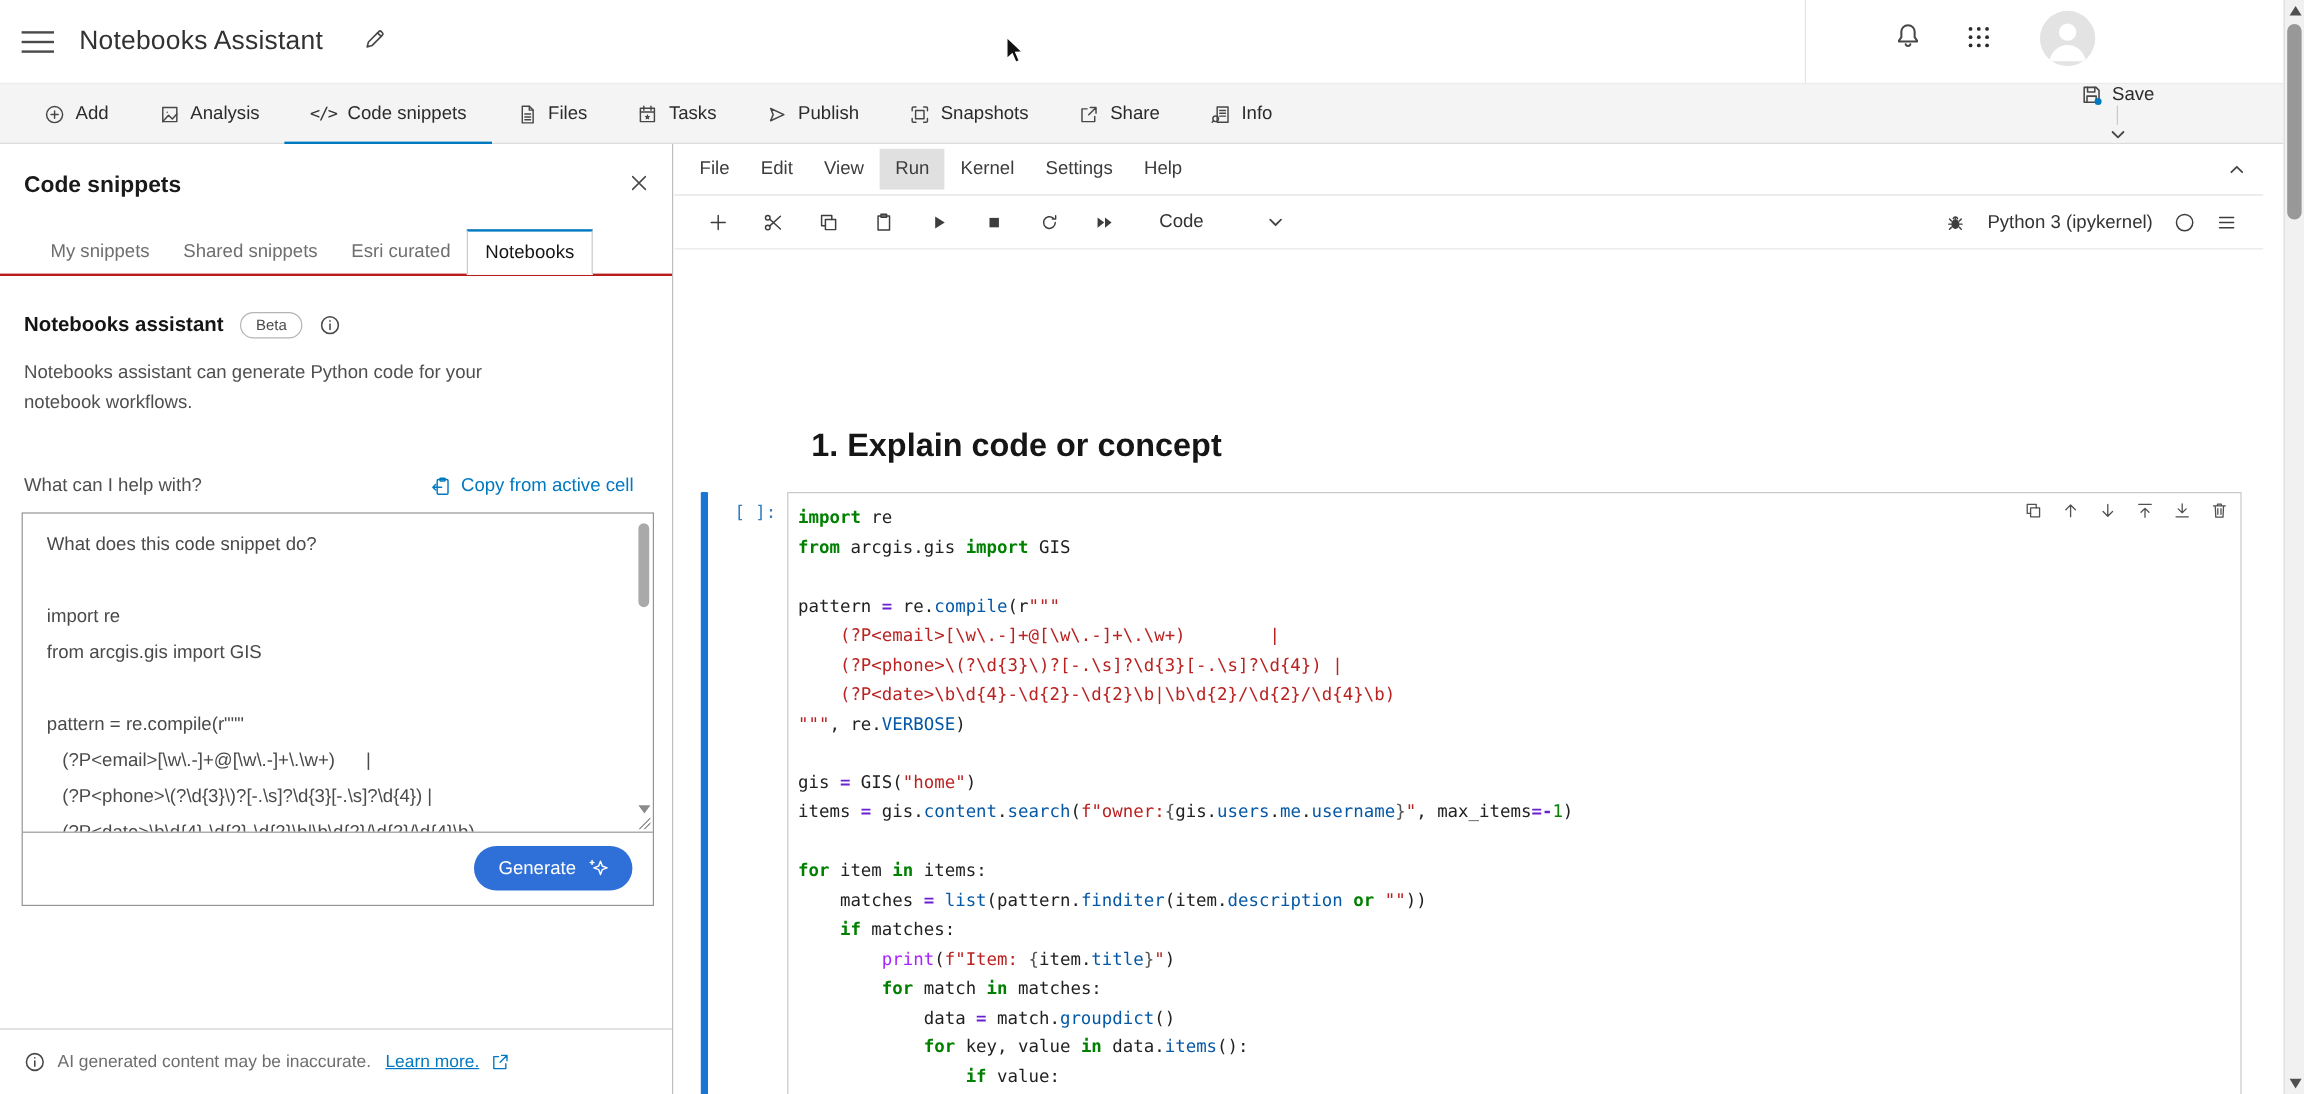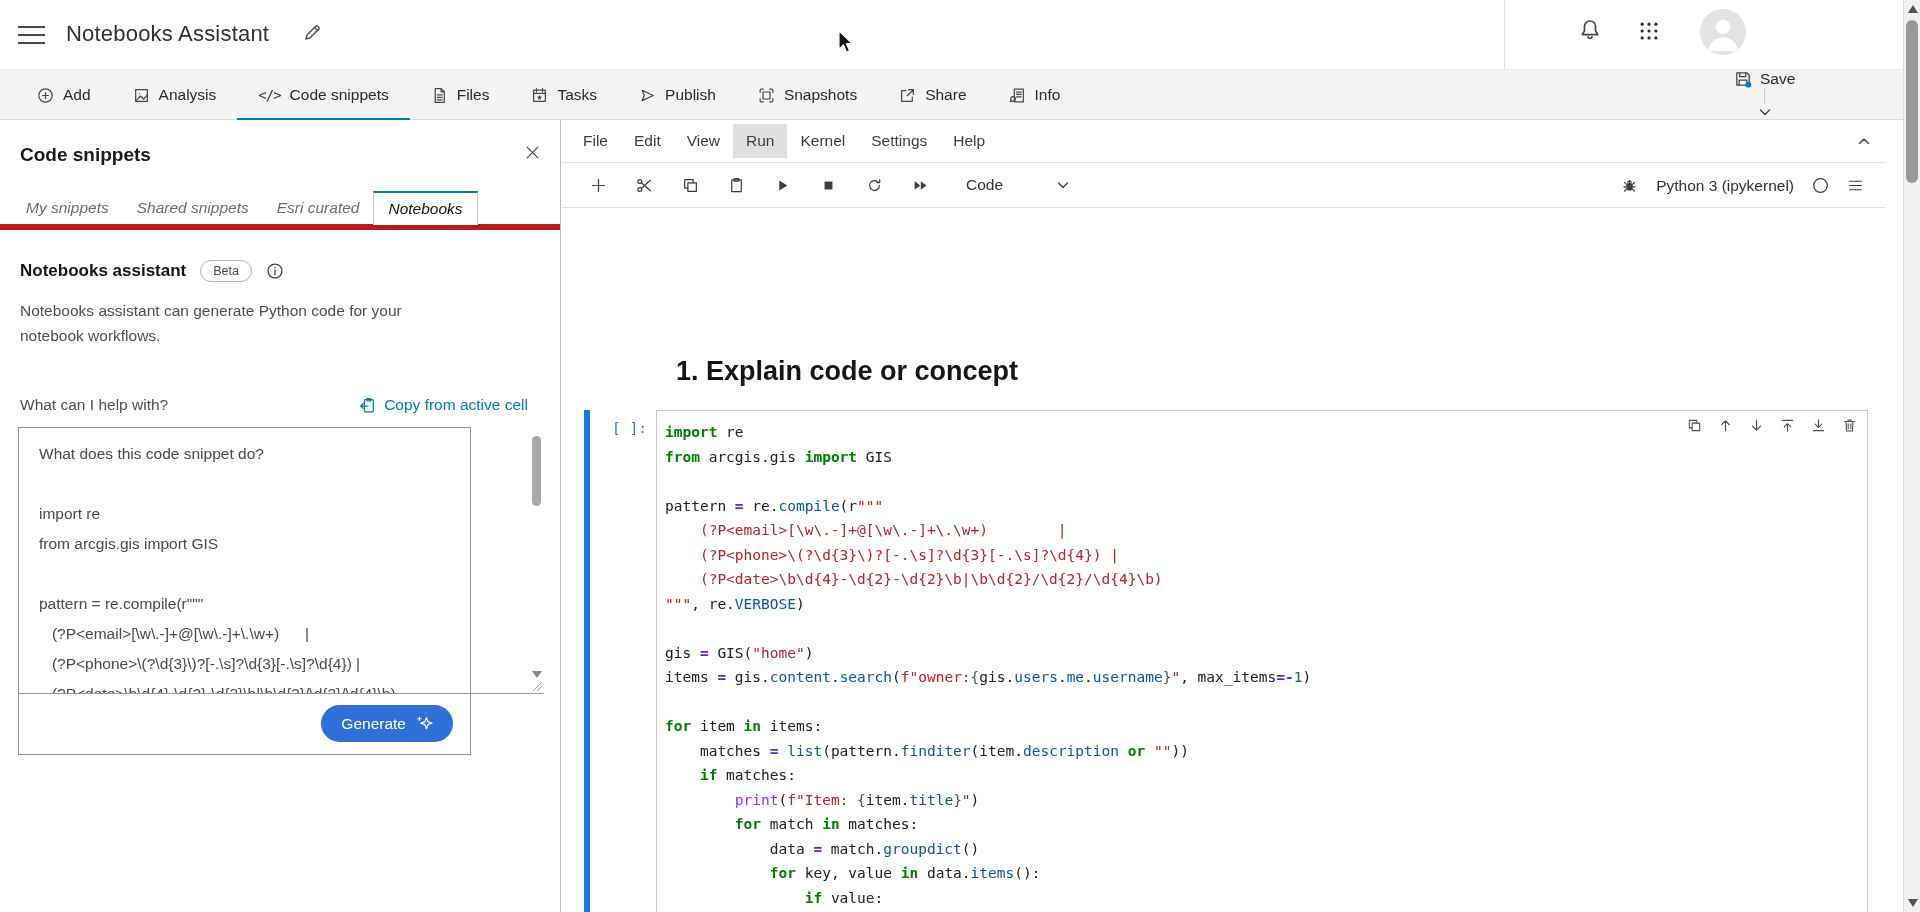--- a/index.html
+++ b/index.html
@@ -31,35 +31,35 @@
   .code-glyph { font-family:"DejaVu Sans Mono", monospace; font-size:14px; color:#333; letter-spacing:-1px; }
   #save-group { position:absolute; left:1724px; top:0; height:50px; display:flex; align-items:center;flex-direction:column; }
   #save-btn { display:flex; align-items:center; gap:8px; font-size:15.5px; color:#2b2b2b; cursor:pointer; padding:0 10px; }
   #save-divider { width:1px; height:28px; background:#c9c9c9; margin:0 10px; }
 
   
   #left-panel { position:absolute; left:0; top:120px; width:561px; height:792px; background:#fff; border-right:1px solid #bdbdbd; }
   #panel-header { position:absolute; left:0; top:0; width:100%; height:70px; }
   #panel-title { position:absolute; left:20px; top:24px; font-size:19px; font-weight:bold; color:#1a1a1a; }
   #panel-close { position:absolute; left:524px; top:24px; cursor:pointer; }
-  #panel-tabs { position:absolute; left:0; top:70px; width:100%; height:40px; display:flex; align-items:stretch; border-bottom:6px solid #b91c1c; padding-left:12px;font-style:italic; }
+  #panel-tabs { position:absolute; left:0; top:70px; width:100%; height:40px; display:flex; align-items:stretch; border-bottom:2px solid #b91c1c; padding-left:28px; }
   .ptab { display:flex; align-items:center; padding:0 14px; font-size:15.5px; color:#6e6e6e; cursor:pointer; position:relative; top:1px; }
   .ptab.active { color:#151515; background:#fff; border:1px solid #cacaca; border-bottom:1px solid #fff; border-top:2px solid #0079c1; }
 
   #assistant-head { position:absolute; left:20px; top:140px; display:flex; align-items:center; gap:14px; }
   #assistant-title { font-size:17px; font-weight:bold; color:#151515; }
   #beta-badge { border:1px solid #b5b5b5; border-radius:13px; padding:3px 12px; font-size:12.5px; color:#4a4a4a; }
   #assistant-desc { position:absolute; left:20px; top:178px; width:420px; font-size:15.5px; line-height:25px; color:#4f4f4f; }
 
   #prompt-row { position:absolute; left:20px; top:276px; width:508px; display:flex; justify-content:space-between; align-items:center; }
   #prompt-label { font-size:15.5px; color:#4f4f4f; }
   #copy-cell-link { display:flex; align-items:center; gap:8px; color:#0079c1; font-size:15.5px; cursor:pointer; }
   #copy-cell-link .ic svg { stroke:#0079c1; width:17px; height:17px; }
 
-  #input-box { position:absolute; left:18px; top:307px; width:453px; height:328px; border:1px solid #949494; background:#fff;padding-left:32px; }
+  #input-box { position:absolute; left:18px; top:307px; width:527px; height:328px; border:1px solid #949494; background:#fff;padding-left:32px; }
   #fake-textarea { position:absolute; left:0; top:0; width:525px; height:266px; border-bottom:1px solid #9a9a9a; overflow:hidden; cursor:text; }
   #ta-lines { position:absolute; left:20px; top:11px; font-size:15.5px; line-height:30px; color:#4a4a4a; white-space:pre; }
   #ta-scrollbar { position:absolute; right:1px; top:2px; width:13px; height:248px; }
   #ta-thumb { position:absolute; left:2px; top:6px; width:9px; height:70px; background:#a9a9a9; border-radius:5px; }
   #ta-down { position:absolute; left:2px; bottom:0; width:0; height:0; border-left:5px solid transparent; border-right:5px solid transparent; border-top:7px solid #8b8b8b; }
   #ta-resize { position:absolute; right:2px; bottom:2px; width:10px; height:10px;
     background:linear-gradient(135deg, transparent 0 50%, #9a9a9a 50% 56%, transparent 56% 72%, #9a9a9a 72% 78%, transparent 78%); }
   #generate-btn { position:absolute; right:17px; bottom:12px; height:37px; padding:0 20px; border-radius:19px; background:#2f6fd8; color:#fff; font-size:15.5px; display:flex; align-items:center; gap:10px; cursor:pointer; border:none; font-family:inherit; }
   #generate-btn .ic svg { stroke:#fff; width:17px; height:17px; }
 
@@ -316,20 +316,36 @@
         <span>Generate</span>
         <span class="ic">
             <svg width="17" height="17" viewBox="0 0 16 16">
               <path d="M9.8 2.5l1.4 3.8 3.8 1.4-3.8 1.4-1.4 3.8-1.4-3.8-3.8-1.4 3.8-1.4z"></path>
               <path d="M3.2 2v3M1.7 3.5h3"></path>
             </svg>
           </span>
       </button>
     </div>
 
+    <div id="panel-footer">
+      <span class="ic">
+          <svg width="18" height="18" viewBox="0 0 16 16">
+            <circle cx="8" cy="8" r="6.2"></circle>
+            <path d="M8 7.2v4M8 4.8v.3"></path>
+          </svg>
+        </span>
+      <span>AI generated content may be inaccurate.</span>
+      <span id="learn-more">Learn more.</span>
+      <span class="ic blue">
+          <svg width="16" height="16" viewBox="0 0 16 16">
+            <path d="M6.5 3.5H2.5v10h10v-4"></path>
+            <path d="M9 2.5h4.5V7M13.2 2.8L7.8 8.2"></path>
+          </svg>
+        </span>
+    </div>
   </div>
 
   <div id="notebook">
     <div id="nb-menubar">
       <div class="menu-item">File</div>
         <div class="menu-item">Edit</div>
         <div class="menu-item">View</div>
         <div class="menu-item active">Run</div>
         <div class="menu-item">Kernel</div>
         <div class="menu-item">Settings</div>

